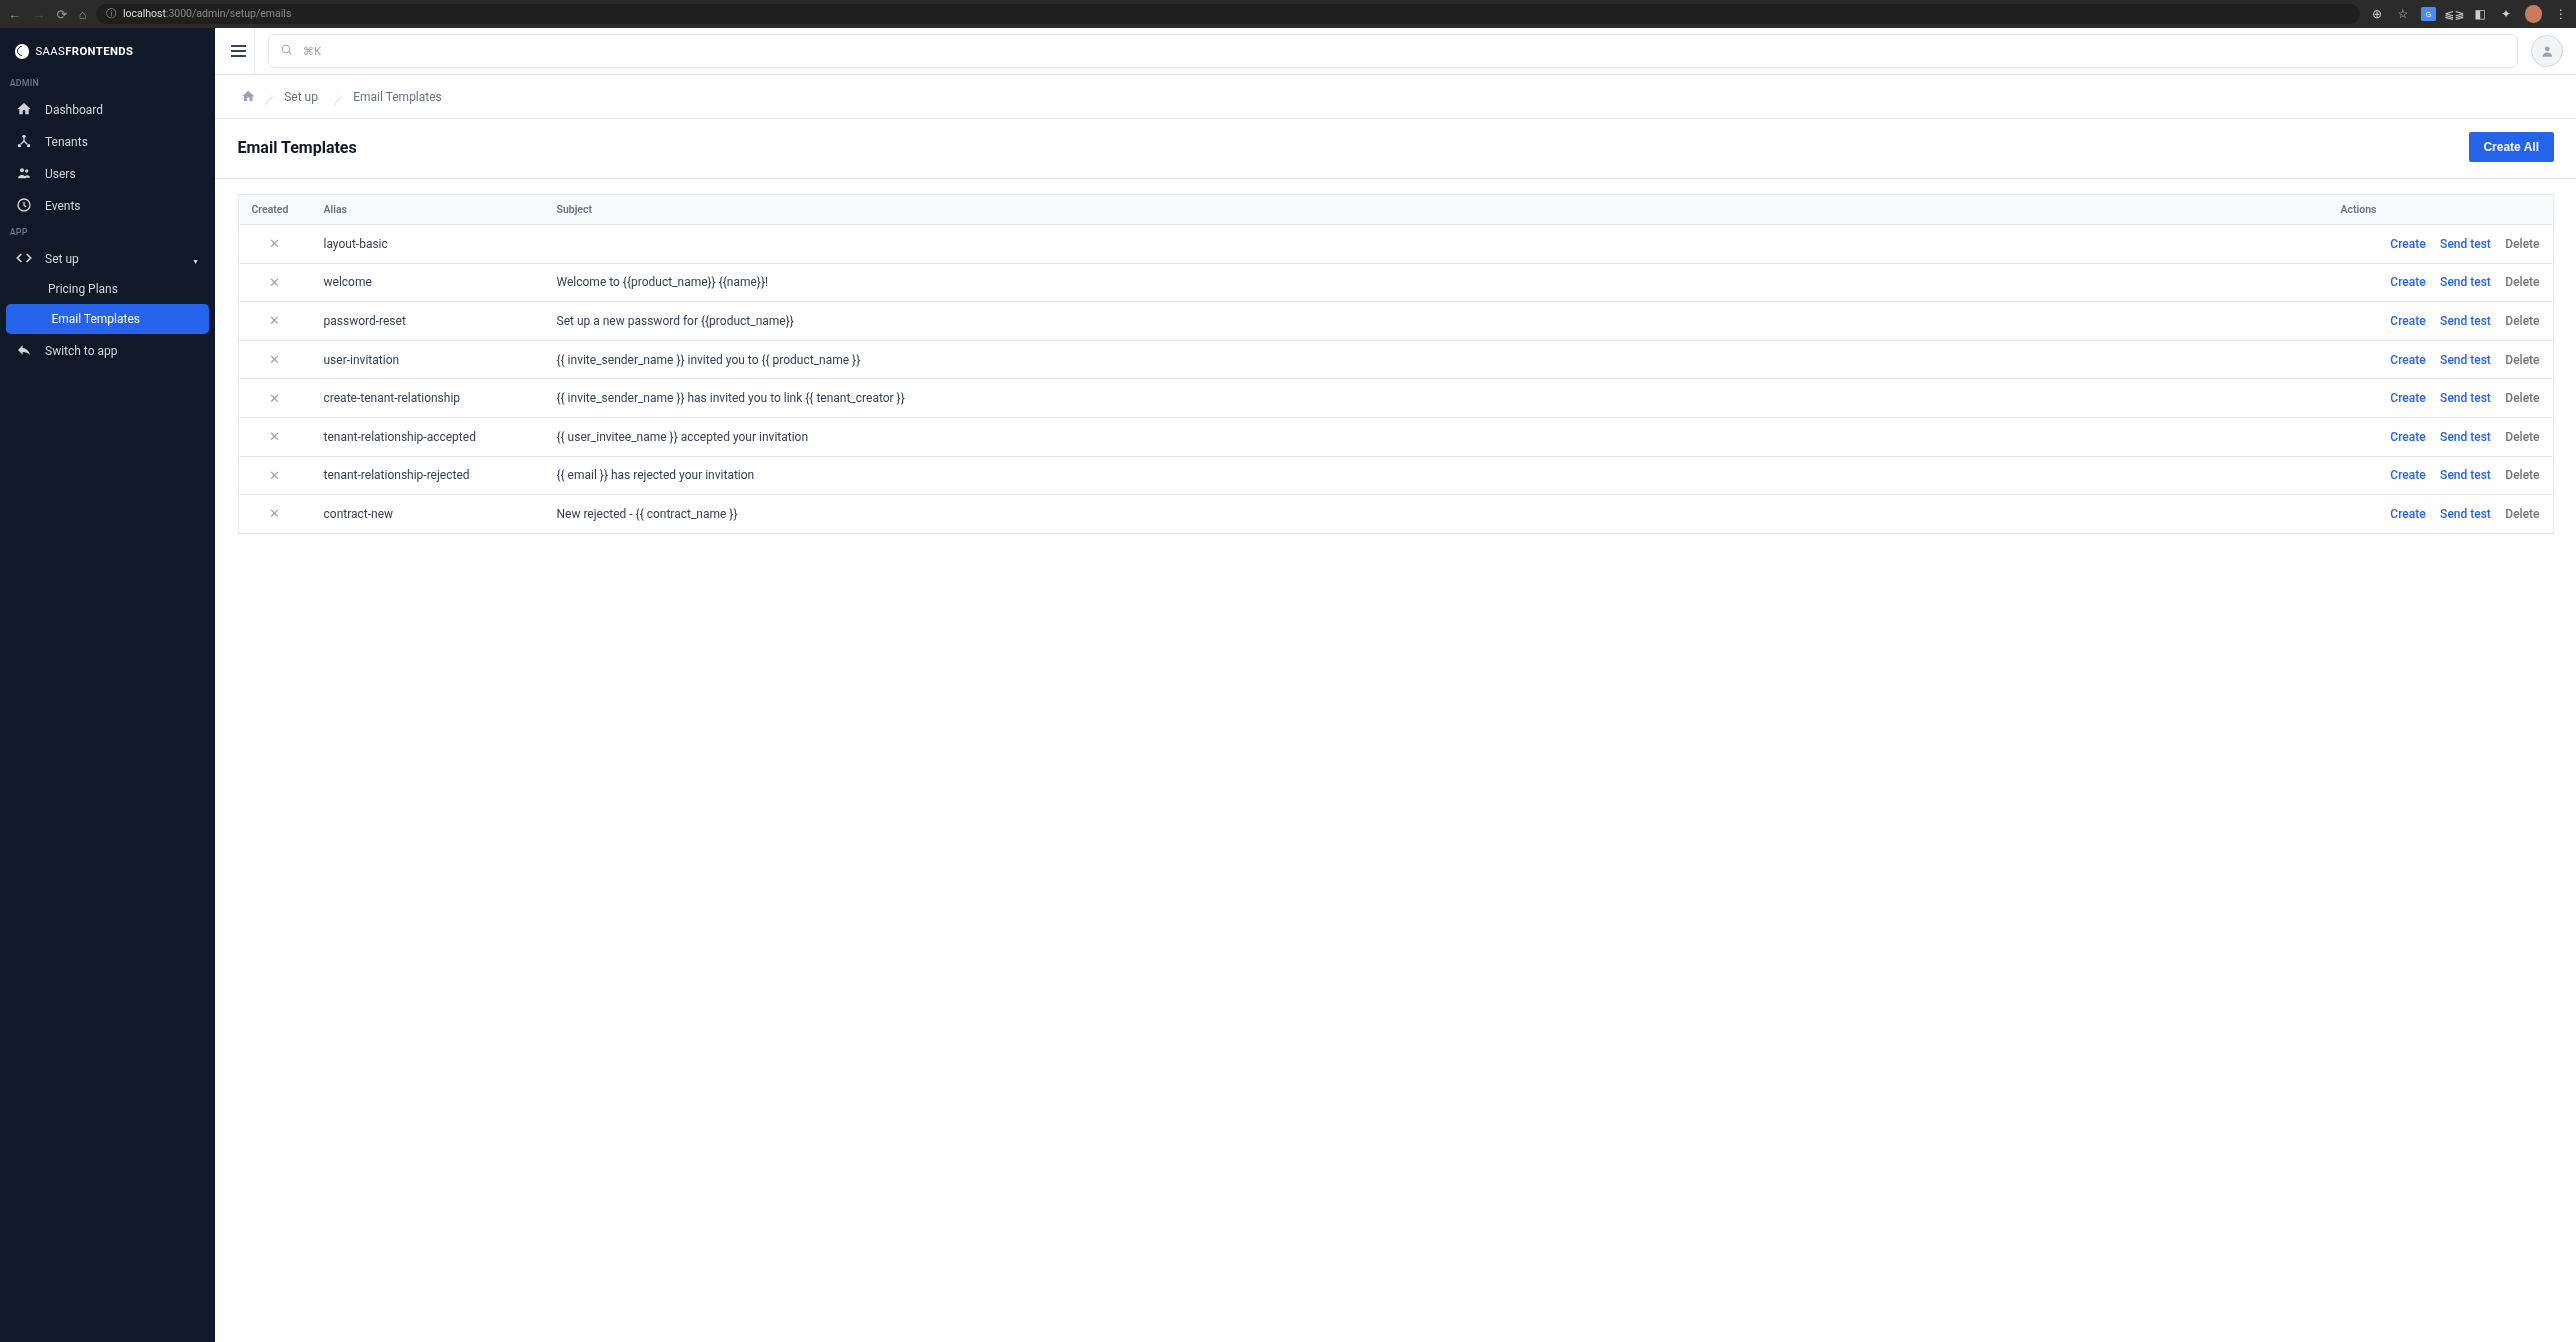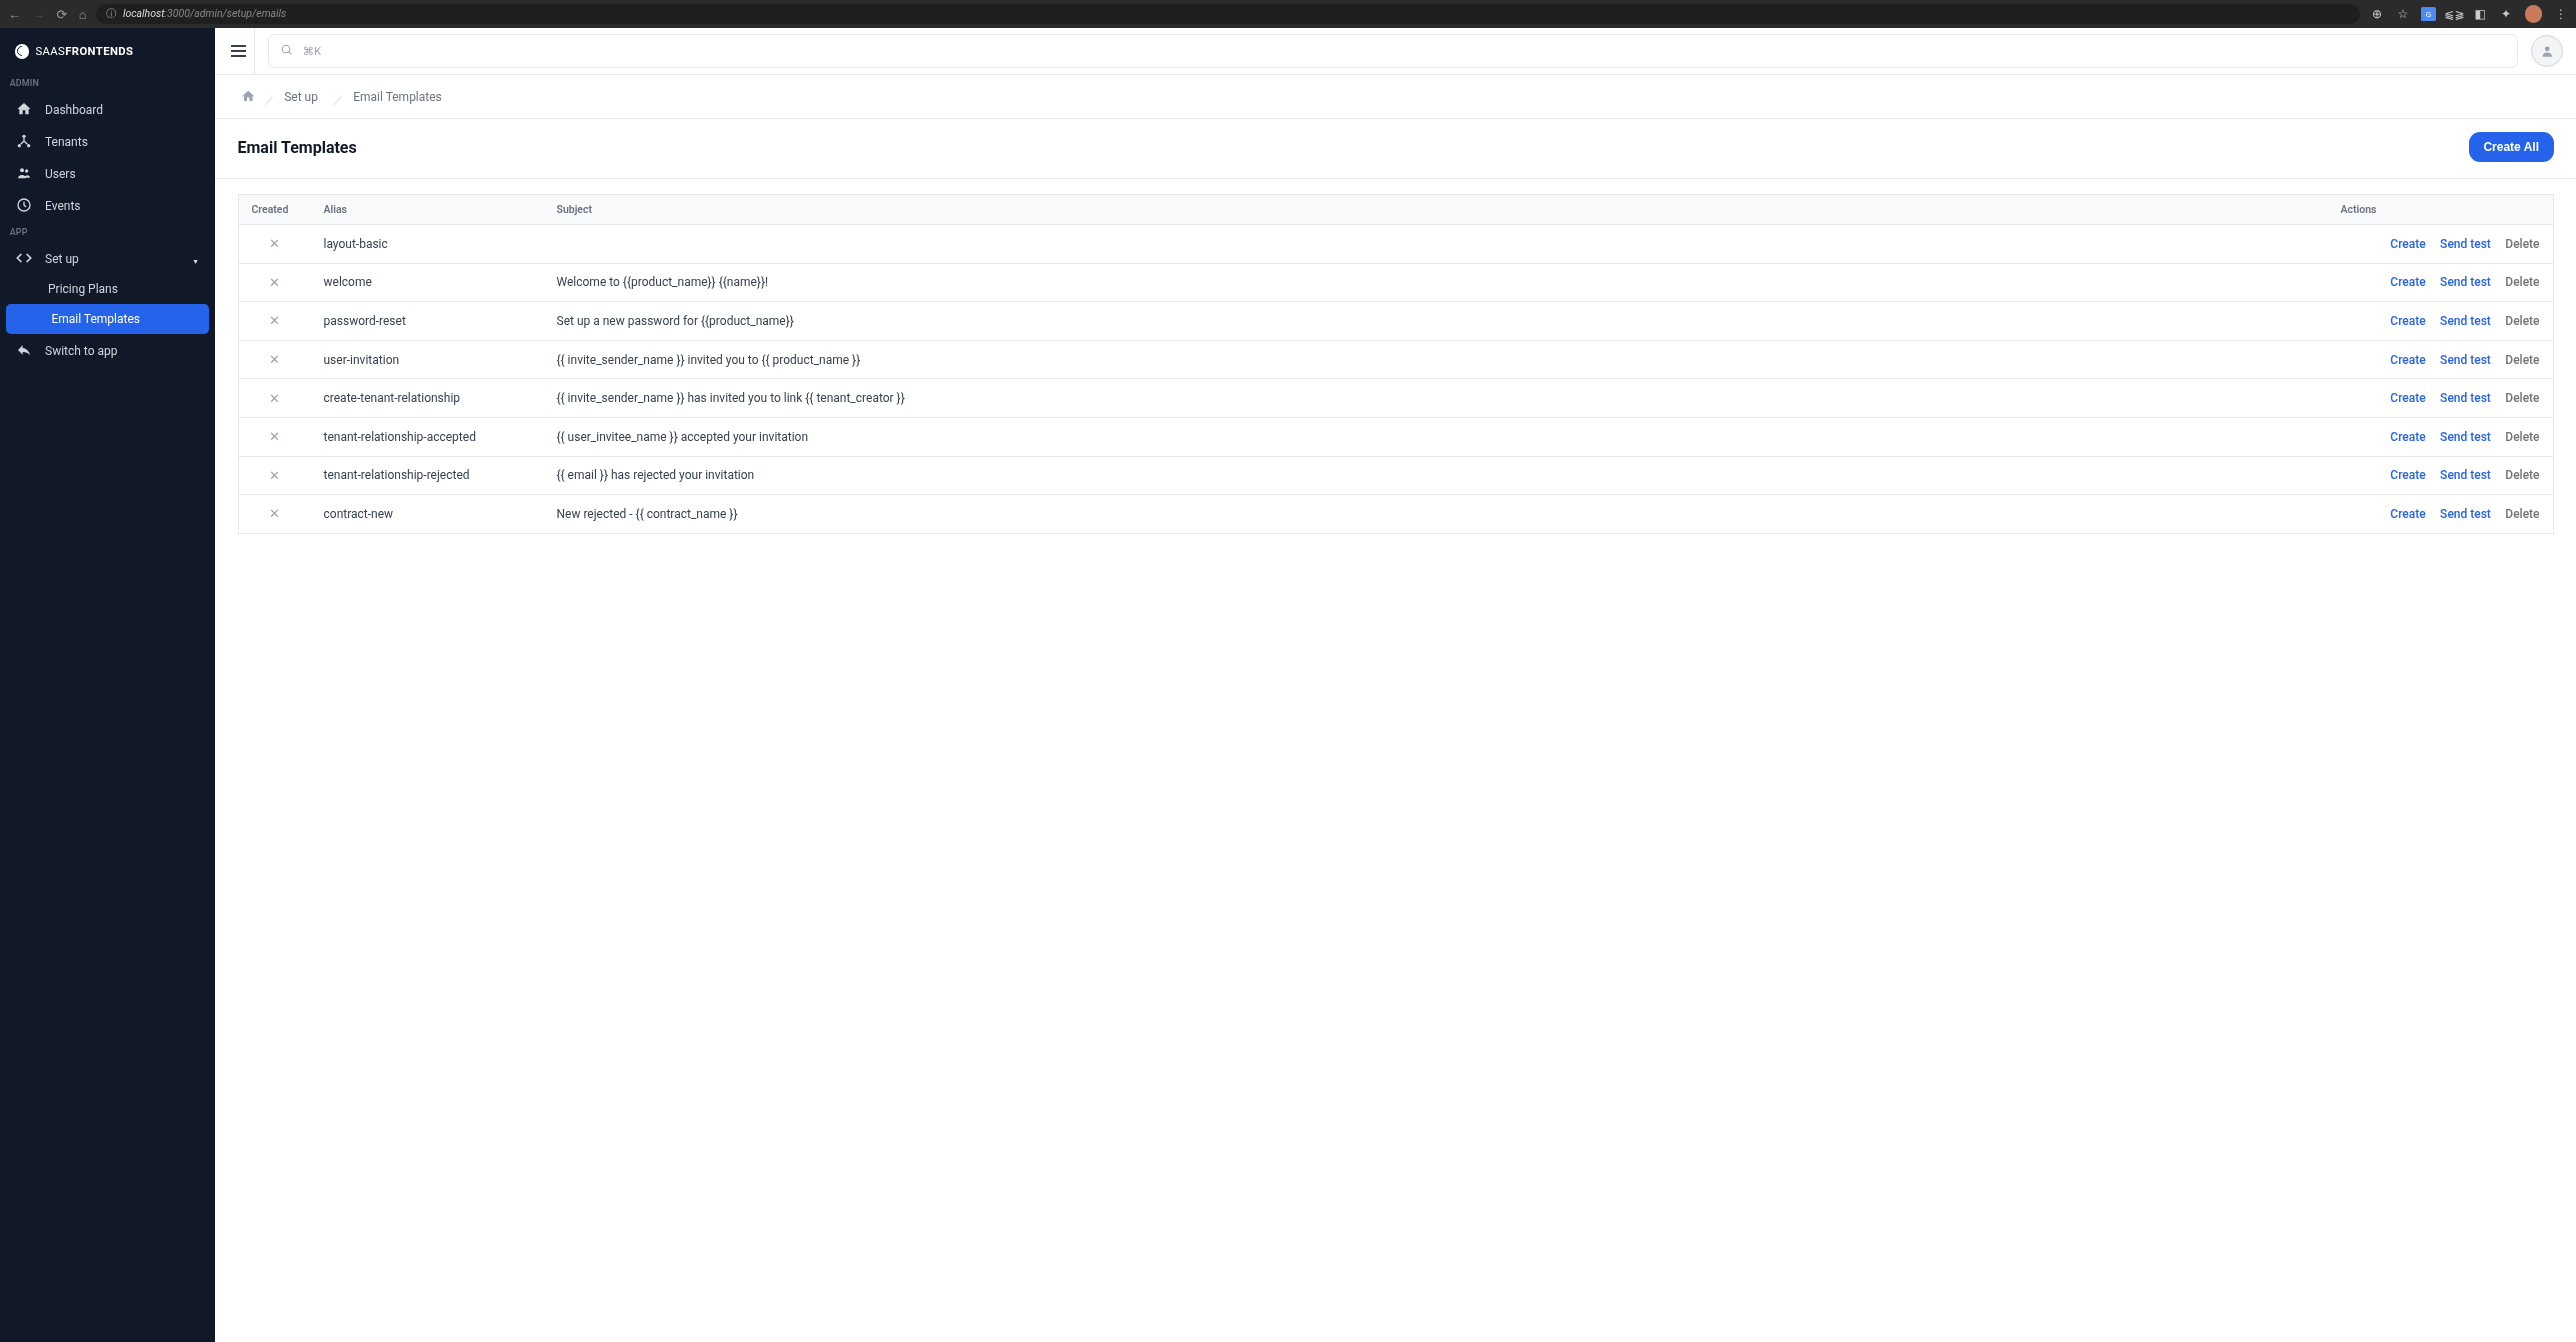--- a/index.html
+++ b/index.html
@@ -5,21 +5,21 @@
     * { margin: 0; padding: 0; box-sizing: border-box; }
     body { font-family: -apple-system, BlinkMacSystemFont, "Segoe UI", Roboto, sans-serif; background: #f5f5f5; }
     
     
     .browser-chrome { height: 28px; background: #2b2b2b; display: flex; align-items: center; padding: 0 8px; gap: 9.7px; }
     .nav-controls { display: flex; gap: 11.3px; align-items: center; }
     .nav-icon { color: #999; font-size: 13px; display: flex; align-items: center; }
     .nav-icon.disabled { color: #555; }
     .url-bar { flex: 1; background: #1f1f1f; border-radius: 13px; height: 19.3px; display: flex; align-items: center; padding: 0 9.7px; gap: 6.4px; color: #ccc; font-size: 10.5px; }
     .url-icon { color: #999; }
-    .url-text { color: #ddd; font-style: italic; }
+    .url-text { color: #ddd; }
     .url-text .dim { color: #888; }
     .ext-icons { display: flex; gap: 11.3px; align-items: center; }
     .ext-icon { color: #ccc; font-size: 12px; width: 14.5px; height: 14.5px; display: flex; align-items: center; justify-content: center; }
     .avatar-small { width: 17.7px; height: 17.7px; border-radius: 50%; background: #c97a5a; }
     
     
     .app-container { display: flex; height: calc(100vh - 28px); }
     
     
     .sidebar { width: 215px; background: #111827; color: #d1d5db; overflow-y: auto; }
@@ -55,21 +55,21 @@
     
     .breadcrumb { display: flex; align-items: center; padding: 9.7px 22.5px; border-bottom: 0.8px solid #e5e7eb; gap: 0; }
     .crumb { display: flex; align-items: center; padding: 4.8px 16px 4.8px 11.3px; font-size: 12px; color: #6b7280; cursor: pointer; }
     .crumb.home { padding-left: 3.2px; padding-right: 9.7px; }
     .crumb-sep { width: 0; height: 0; border-top: 9.7px solid transparent; border-bottom: 9.7px solid transparent; border-left: 8px solid #e5e7eb; position: relative; }
     .crumb-sep::before { content: ''; position: absolute; left: -8.9px; top: -9.7px; border-top: 9.7px solid transparent; border-bottom: 9.7px solid transparent; border-left: 8px solid #fff; }
     
     
     .page-header { display: flex; align-items: center; justify-content: space-between; padding: 13px 22.5px 16px; border-bottom: 0.8px solid #e5e7eb; }
     .page-title { font-size: 16px; font-weight: 700; color: #111827; }
-    .btn-primary { background: #2563eb; color: #fff; font-weight: 600; padding: 8px 14.5px; border: none; border-radius: 11px; font-size: 12px; cursor: pointer; }
+    .btn-primary { background: #2563eb; color: #fff; font-weight: 600; padding: 8px 14.5px; border: none; border-radius: 2px; font-size: 12px; cursor: pointer; }
     
     
     .content { padding: 14.5px 22.5px; overflow-y: auto; flex: 1; }
     .data-table { width: 100%; background: #fff; border: 0.8px solid #e5e7eb; border-radius: 0; border-collapse: separate; border-spacing: 0; overflow: hidden; }
     .data-table thead th { text-align: left; padding: 8px 13px; font-size: 10.5px; color: #6b7280; font-weight: 600; background: #f9fafb; border-bottom: 0.8px solid #e5e7eb; }
     .data-table tbody td { padding: 11.3px 13px; font-size: 12px; color: #374151; border-bottom: 0.8px solid #e5e7eb; }
     .data-table tbody tr:last-child td { border-bottom: none; }
     .col-created { width: 72px; text-align: center; }
     .col-alias { width: 233px; }
     .col-actions { width: 225px; }

